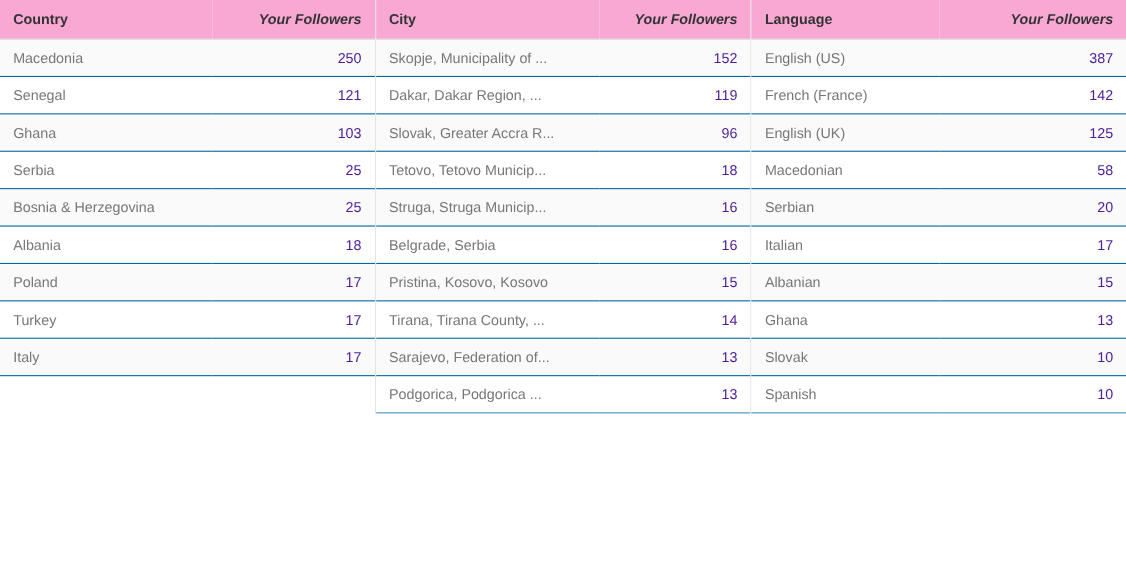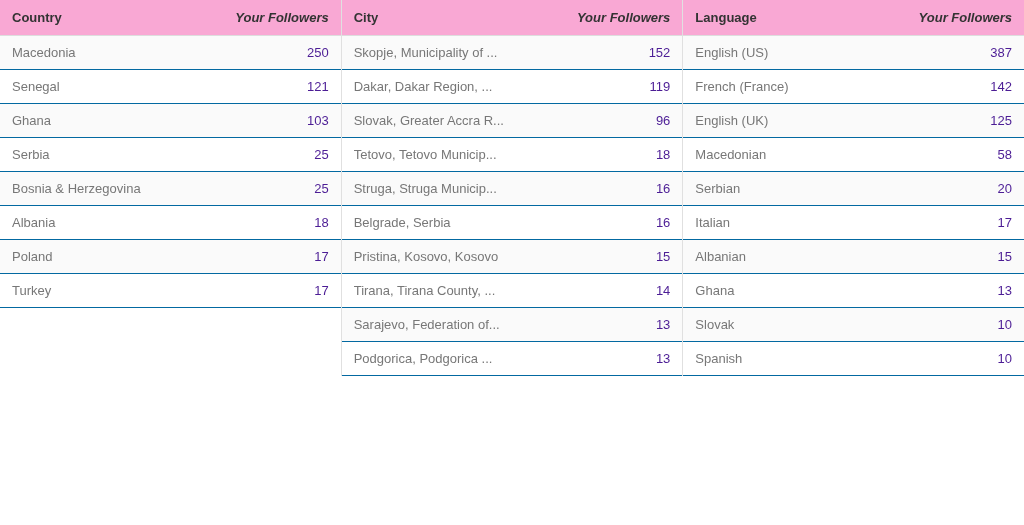--- a/index.html
+++ b/index.html
@@ -96,20 +96,24 @@
             <td class="followers-val">18</td>
           </tr>
           <tr>
             <td>Poland</td>
             <td class="followers-val">17</td>
           </tr>
           <tr>
             <td>Turkey</td>
             <td class="followers-val">17</td>
           </tr>
+          <tr>
+            <td>Italy</td>
+            <td class="followers-val">17</td>
+          </tr>
         </tbody>
       </table>
     </div>
     <div class="table-section">
       <table>
         <thead>
           <tr>
             <th>City</th>
             <th class="followers-col">Your Followers</th>
           </tr>

